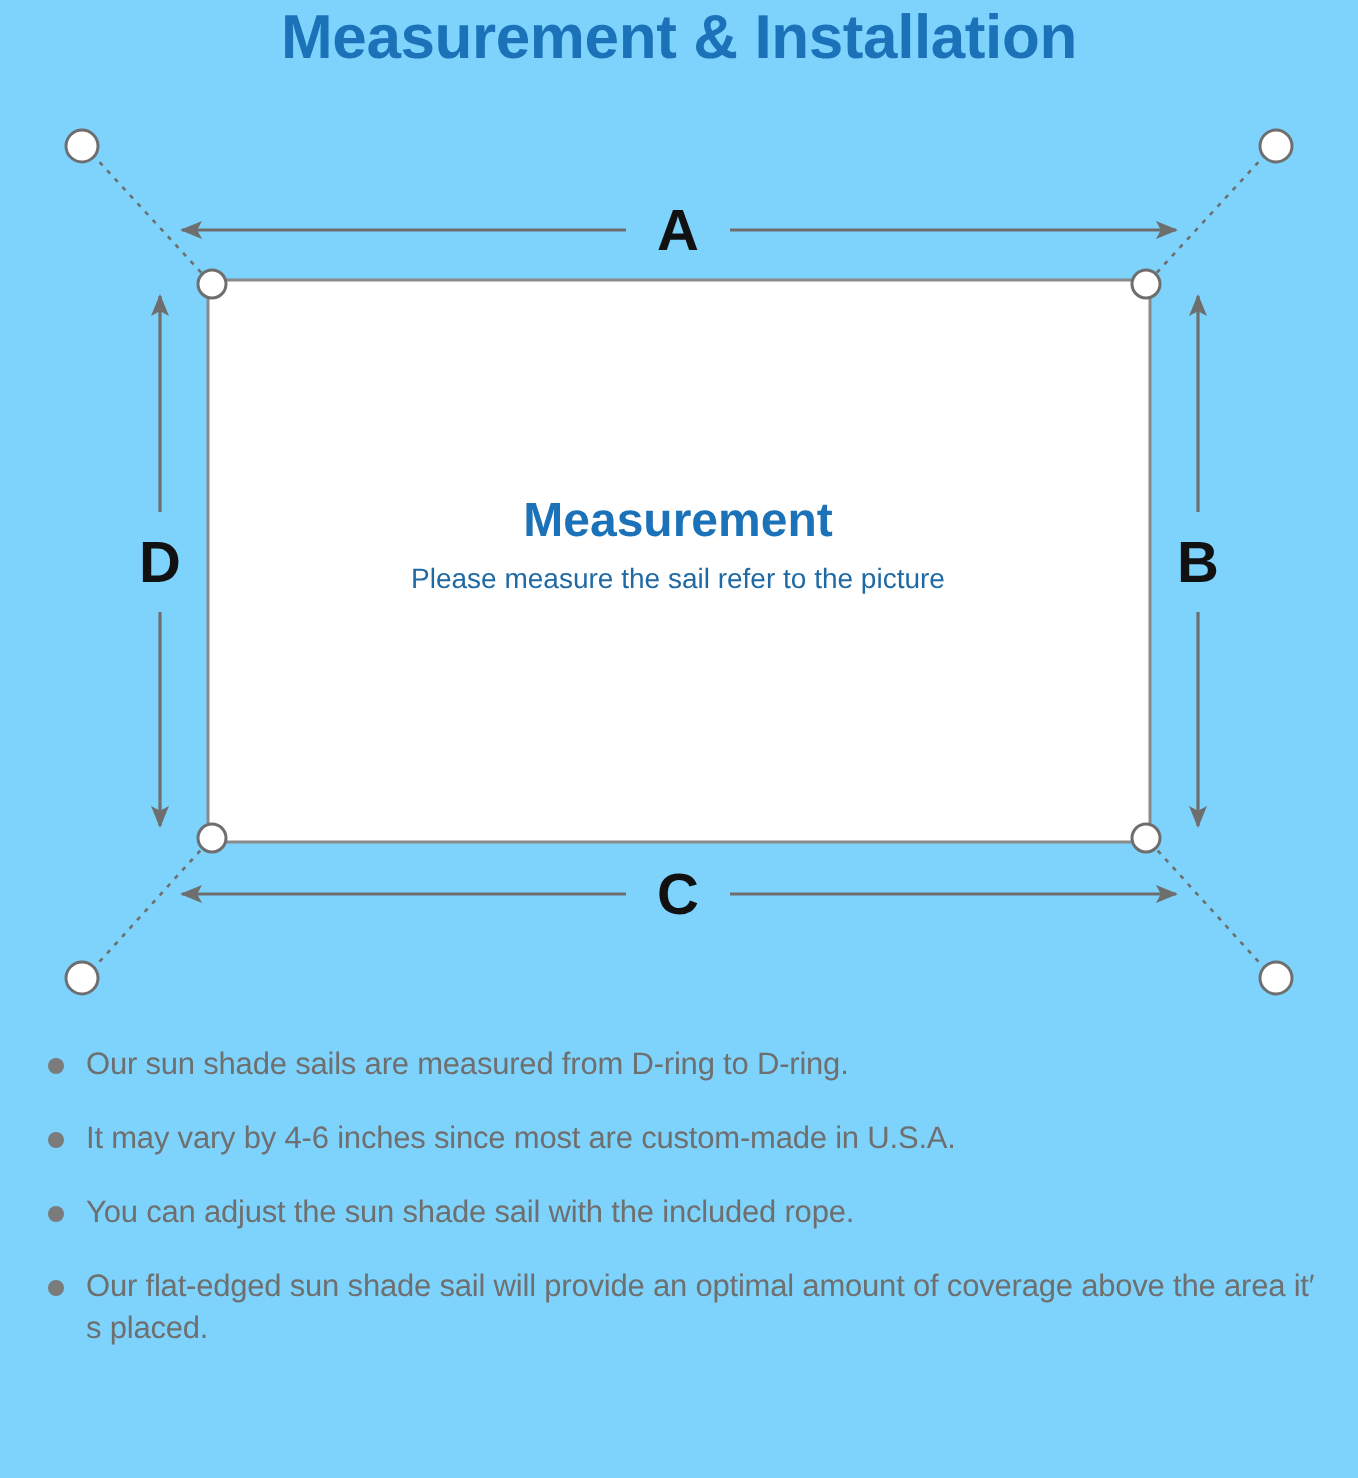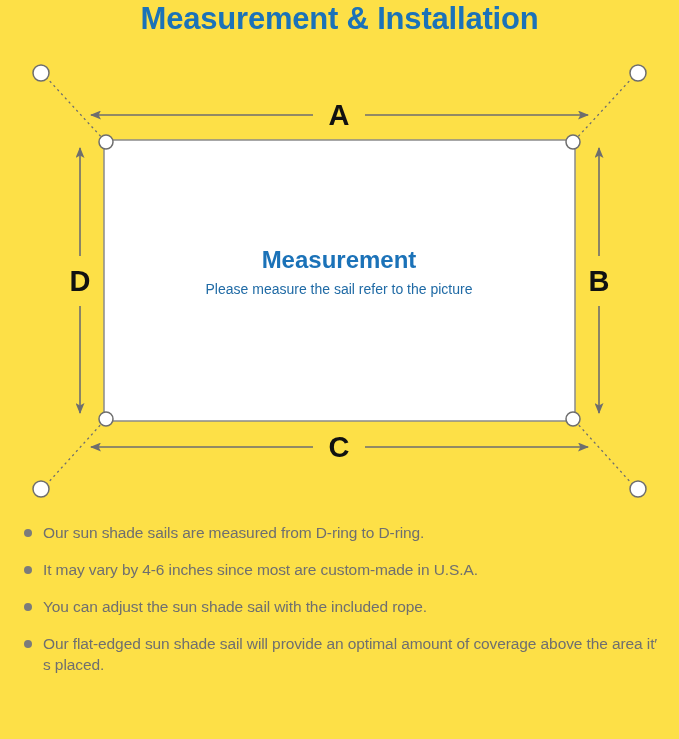--- a/index.html
+++ b/index.html
@@ -11,21 +11,21 @@
     width: 679px;
     height: 739px;
     overflow: hidden;
     font-family: "Liberation Sans", sans-serif;
     -webkit-font-smoothing: antialiased;
   }
   .page {
     position: relative;
     width: 679px;
     height: 739px;
-    background: #fde047;
+    background: #7dd3fc;
   }
 
   
   .title {
     position: absolute;
     left: 0;
     top: 0;
     width: 679px;
     height: 44px;
     line-height: 38px;

